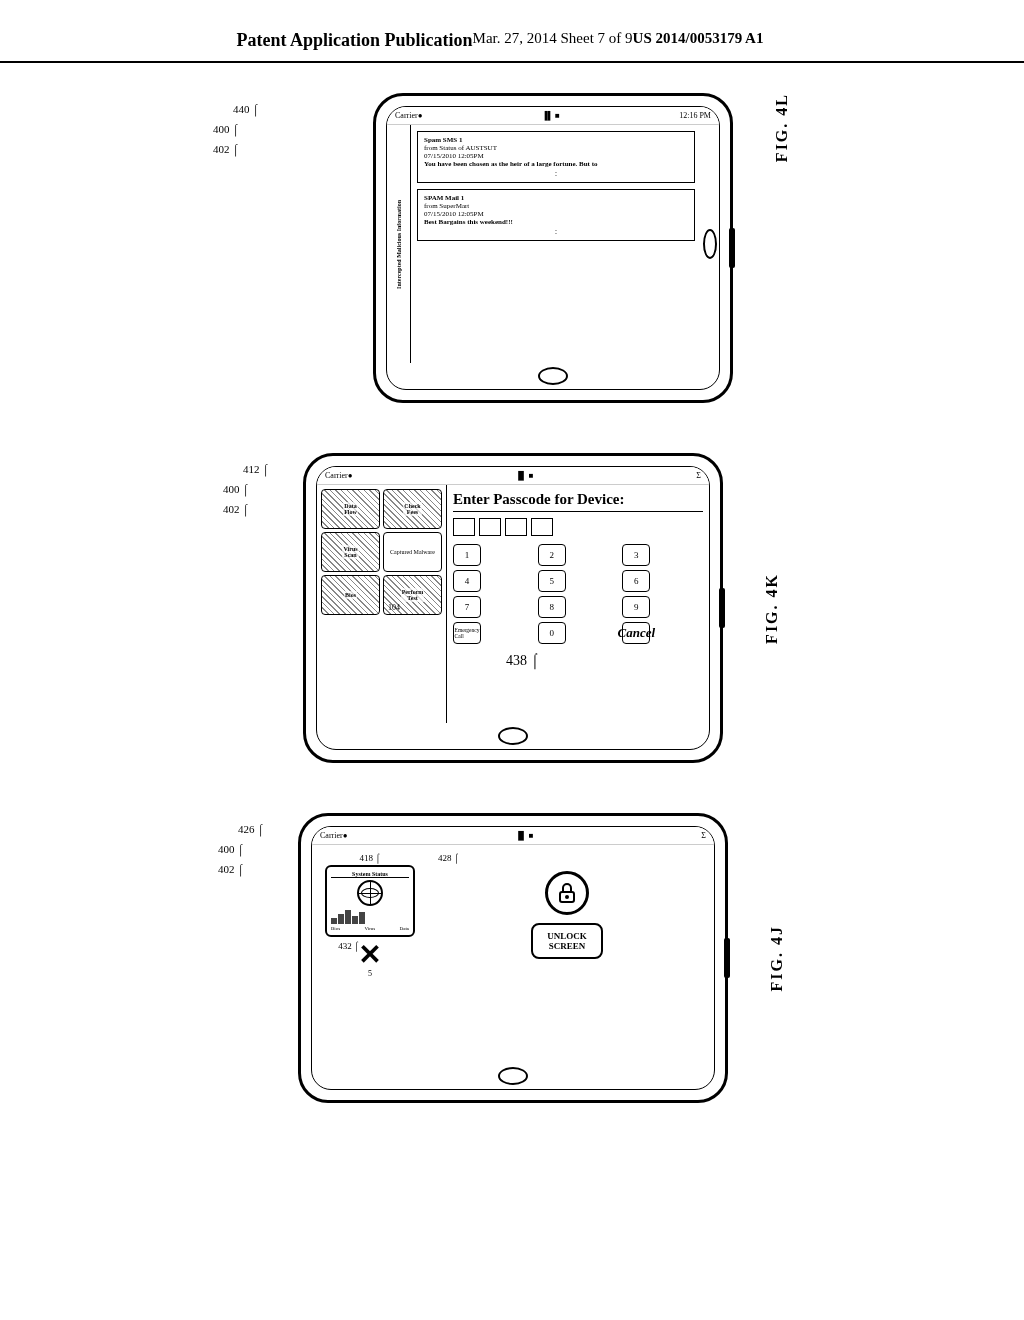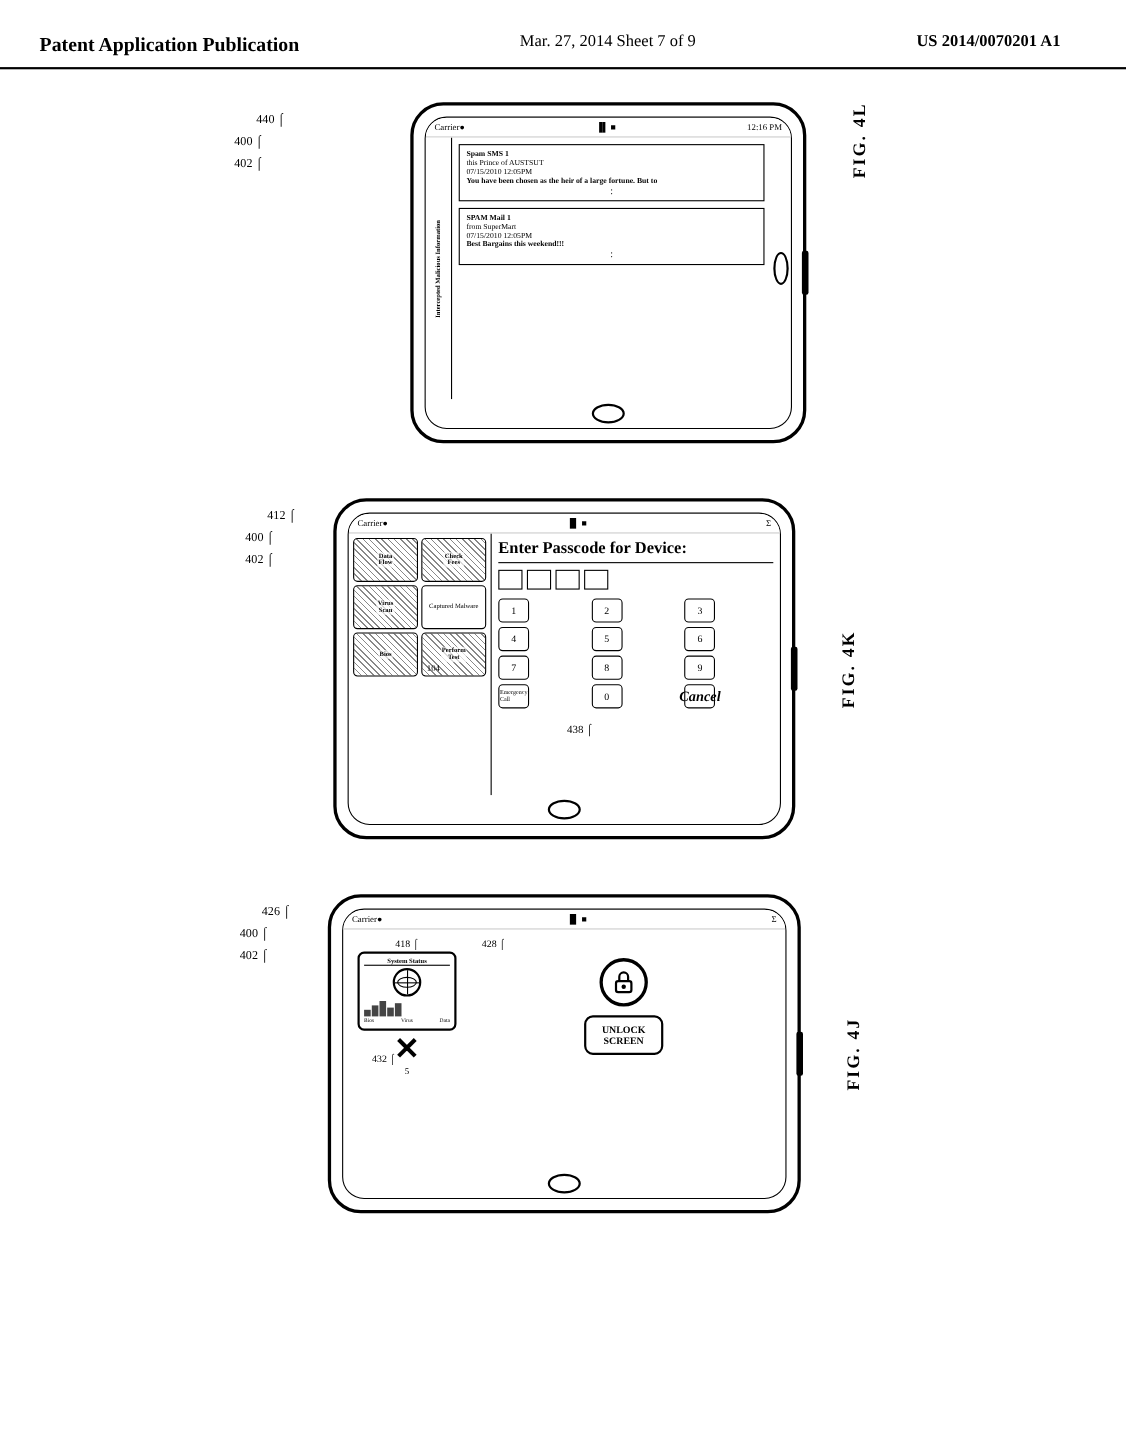--- a/index.html
+++ b/index.html
@@ -8,21 +8,21 @@
       font-family: 'Times New Roman', Times, serif;
       width: 1024px;
       min-height: 1320px;
       position: relative;
       overflow: hidden;
     }
 
     
     .patent-header {
       display: flex;
-      justify-content: space-between;
+      justify-content: center;
       align-items: flex-start;
       padding: 30px 60px 10px 36px;
       border-bottom: 2px solid #000;
     }
     .patent-header-left {
       font-size: 18px;
       font-weight: bold;
     }
     .patent-header-center {
       font-size: 15px;
@@ -202,21 +202,21 @@
       flex-direction: column;
       align-items: center;
     }
   </style>
 </head>
 <body>
 
 <div class="patent-header">
   <div class="patent-header-left">Patent Application Publication</div>
   <div class="patent-header-center">Mar. 27, 2014  Sheet 7 of 9</div>
-  <div class="patent-header-right">US 2014/0070201 A1</div>
+  <div class="patent-header-right">US 2014/0053179 A1</div>
 </div>
 
 <div class="main-content">
 
   <div class="fig-4l-row" style="position:relative; margin-left:60px; margin-top:10px;">
 
     <div style="position:absolute; left:-60px; top:10px; font-size:11px;">440 ⌠</div>
     <div style="position:absolute; left:-80px; top:30px; font-size:11px;">400 ⌠</div>
     <div style="position:absolute; left:-80px; top:50px; font-size:11px;">402 ⌠</div>
 
@@ -233,21 +233,21 @@
         <div style="display:flex; flex:1; overflow:hidden;">
 
           <div style="width:24px; background:#fff; border-right:1px solid #000; display:flex; align-items:center; justify-content:center; overflow:hidden;">
             <span style="font-size:6px; font-weight:bold; writing-mode:vertical-rl; transform:rotate(180deg); white-space:nowrap; text-align:center;">Intercepted Malicious Information</span>
           </div>
 
           <div style="flex:1; overflow:hidden; display:flex; flex-direction:column; padding:2px;">
 
             <div class="notif-section">
               <div class="notif-title">Spam SMS 1</div>
-              <div class="notif-sender">this Prince of AUSTSUT</div>
+              <div class="notif-sender">from Status of AUSTSUT</div>
               <div class="notif-sender">07/15/2010 12:05PM</div>
               <div class="notif-body">You have been chosen as the heir of a large fortune.  But to</div>
               <div class="notif-ellipsis">:</div>
             </div>
 
             <div class="notif-section" style="margin-top:2px;">
               <div class="notif-title">SPAM Mail 1</div>
               <div class="notif-sender">from SuperMart</div>
               <div class="notif-sender">07/15/2010 12:05PM</div>
               <div class="notif-body">Best Bargains this weekend!!!</div>
@@ -331,21 +331,21 @@
               <div class="passcode-btn">5</div>
               <div class="passcode-btn">6</div>
               <div class="passcode-btn">7</div>
               <div class="passcode-btn">8</div>
               <div class="passcode-btn">9</div>
               <div class="passcode-btn emergency" style="font-size:5.5px; grid-column:1;">Emergency<br>Call</div>
               <div class="passcode-btn">0</div>
               <div class="passcode-btn" style="font-size:13px; font-weight:bold;font-style:italic;">Cancel</div>
             </div>
 
-            <div style="position:absolute; right:170px; bottom:80px; font-size:10px;">438 ⌠</div>
+            <div style="position:absolute; right:170px; bottom:80px; font-size:14px;">438 ⌠</div>
           </div>
         </div>
         <div class="home-btn"></div>
       </div>
     </div>
 
     <div class="fig-right" style="margin-left:40px;">
       <div class="fig-label">FIG. 4K</div>
     </div>
   </div>
@@ -391,21 +391,21 @@
                 <div style="width:6px; height:12px; background:#444;"></div>
               </div>
               <div style="display:flex; justify-content:space-between; font-size:5px;">
                 <span>Bios</span>
                 <span>Virus</span>
                 <span>Data</span>
               </div>
             </div>
 
             <div style="position:relative; margin-top:4px;">
-              <div style="font-size:9px; position:absolute; left:-20px; top:16px;">432 ⌠</div>
+              <div style="font-size:9px; position:absolute; left:-20px; top:0;">432 ⌠</div>
               <div style="font-size:28px; font-weight:bold; line-height:1;">✕</div>
               <div style="font-size:8px; text-align:center;">5</div>
             </div>
           </div>
 
           <div style="display:flex; flex-direction:column; align-items:center; gap:8px; flex:1;">
 
             <div style="font-size:9px; align-self:flex-start; margin-left:10px;">428 ⌠</div>
 
             <div style="width:44px; height:44px; border:3px solid #000; border-radius:50%; display:flex; align-items:center; justify-content:center;">

